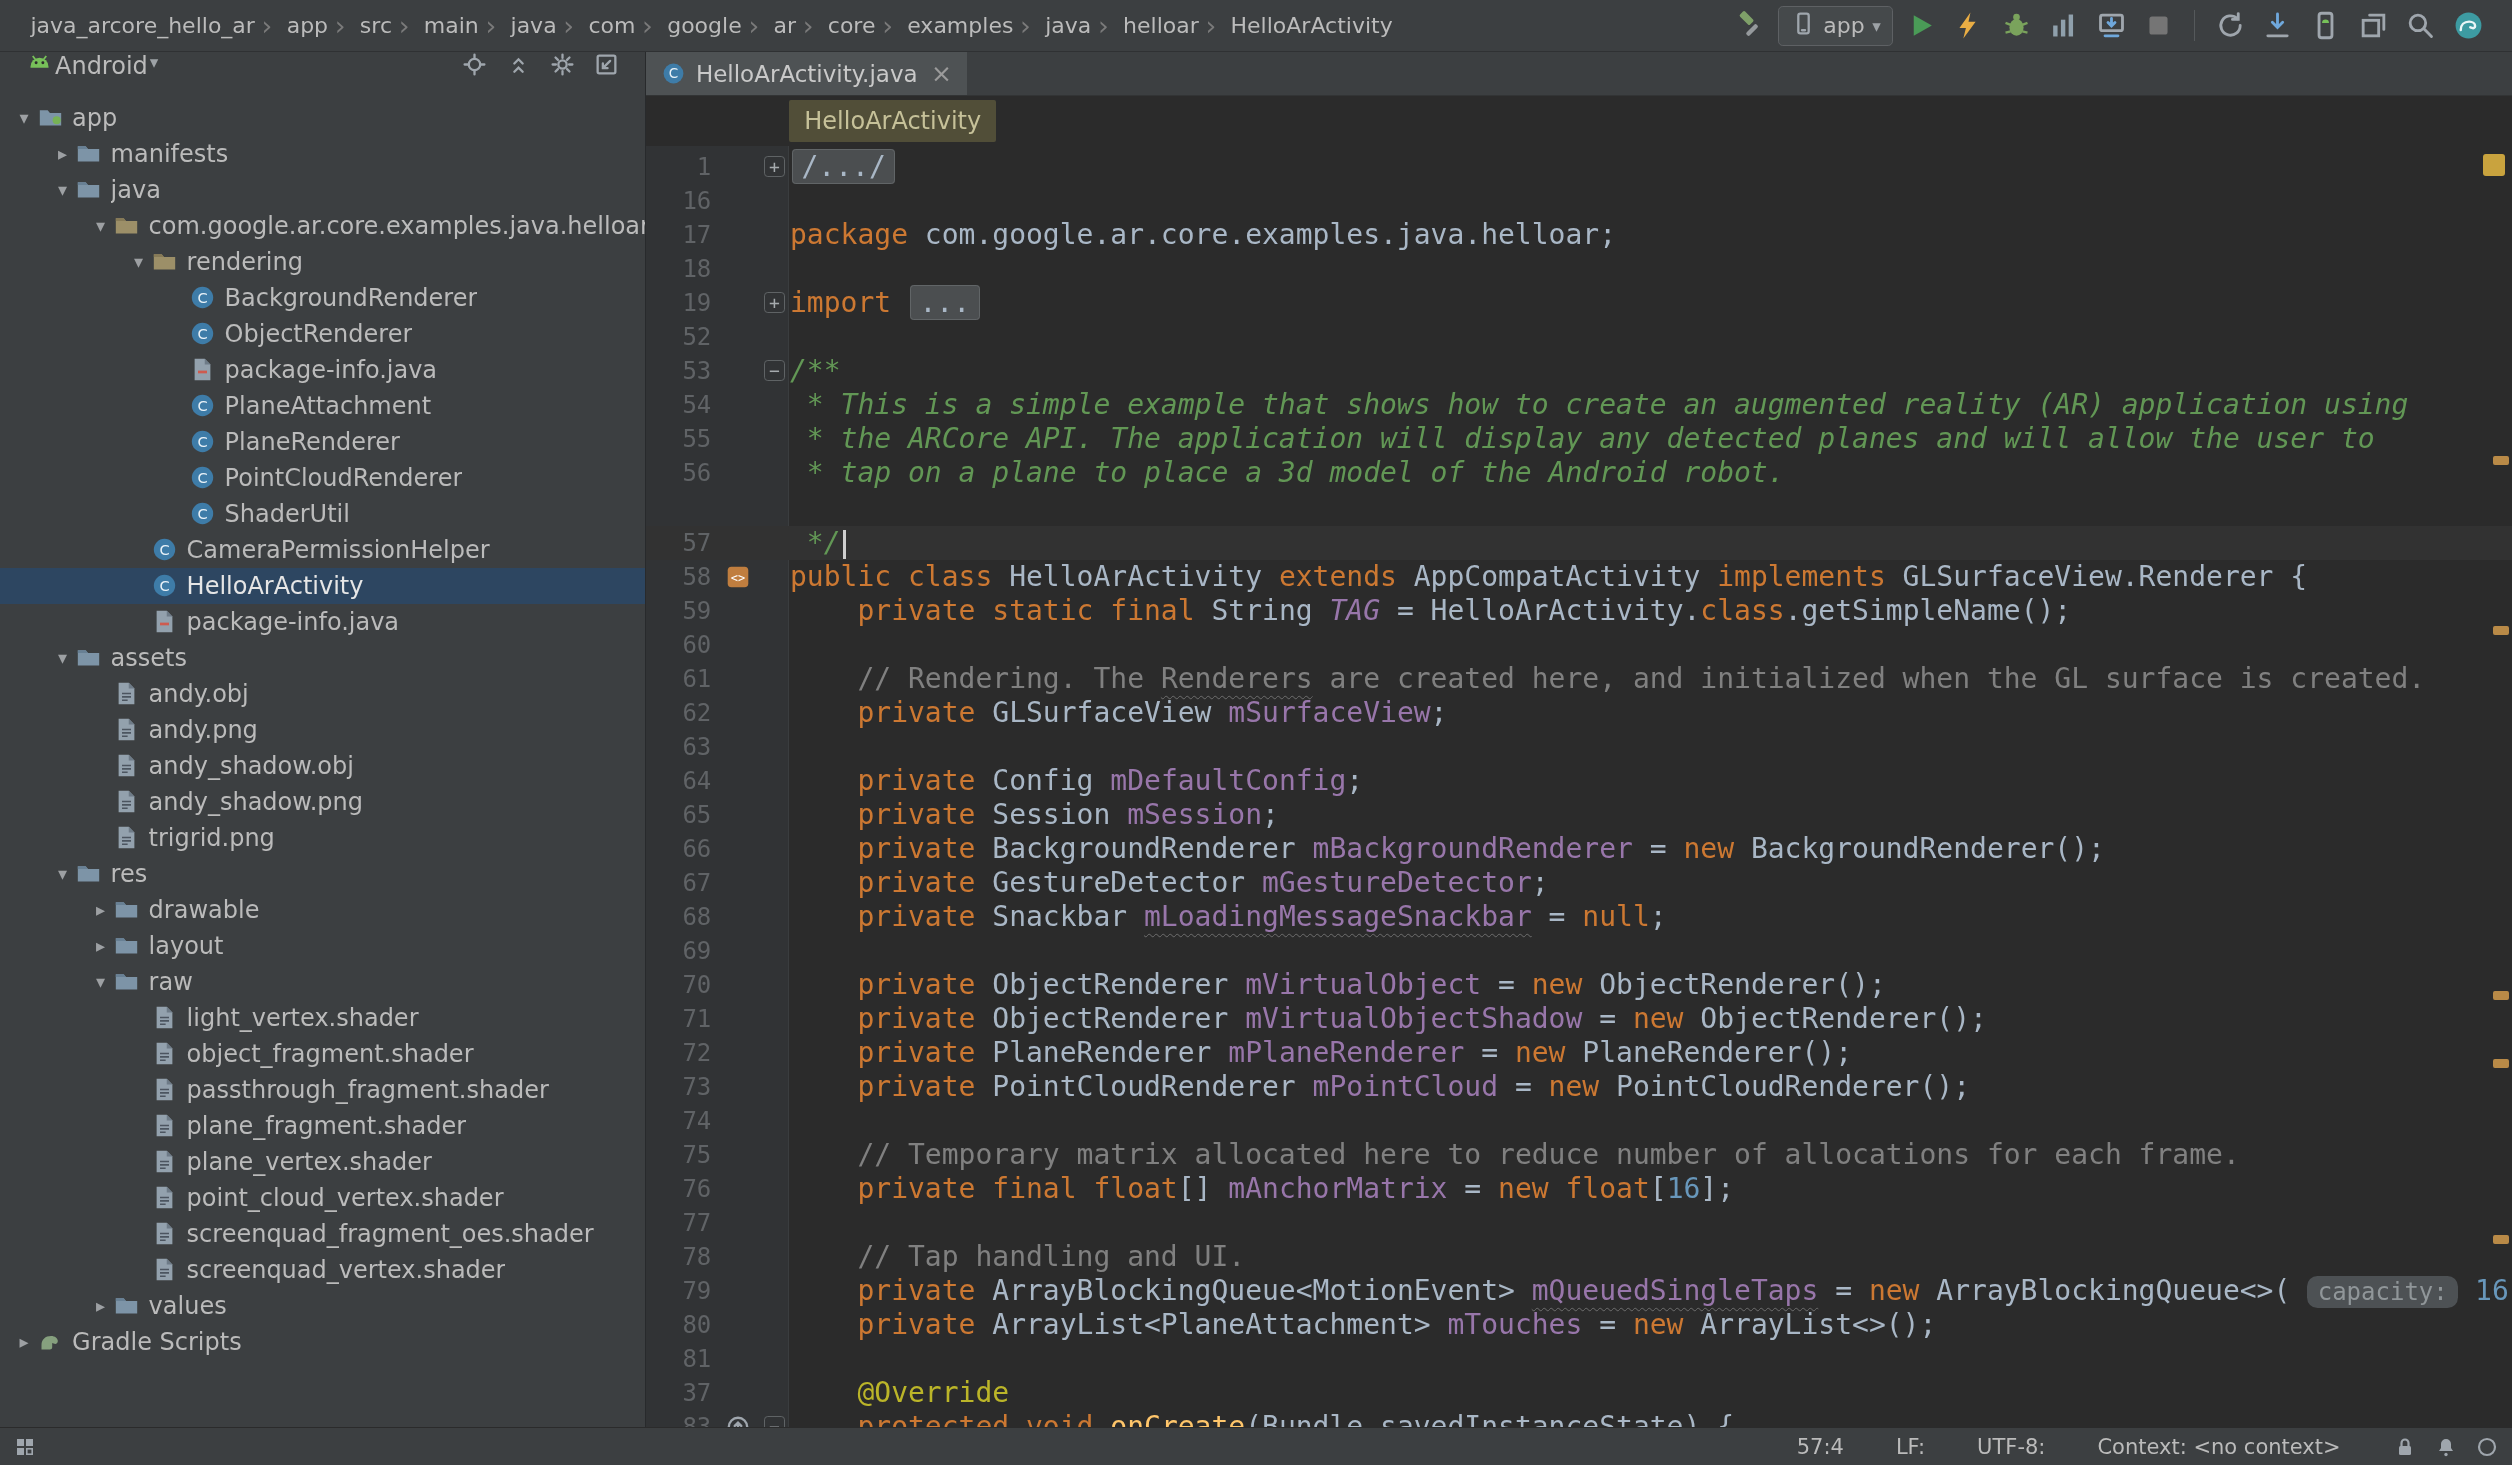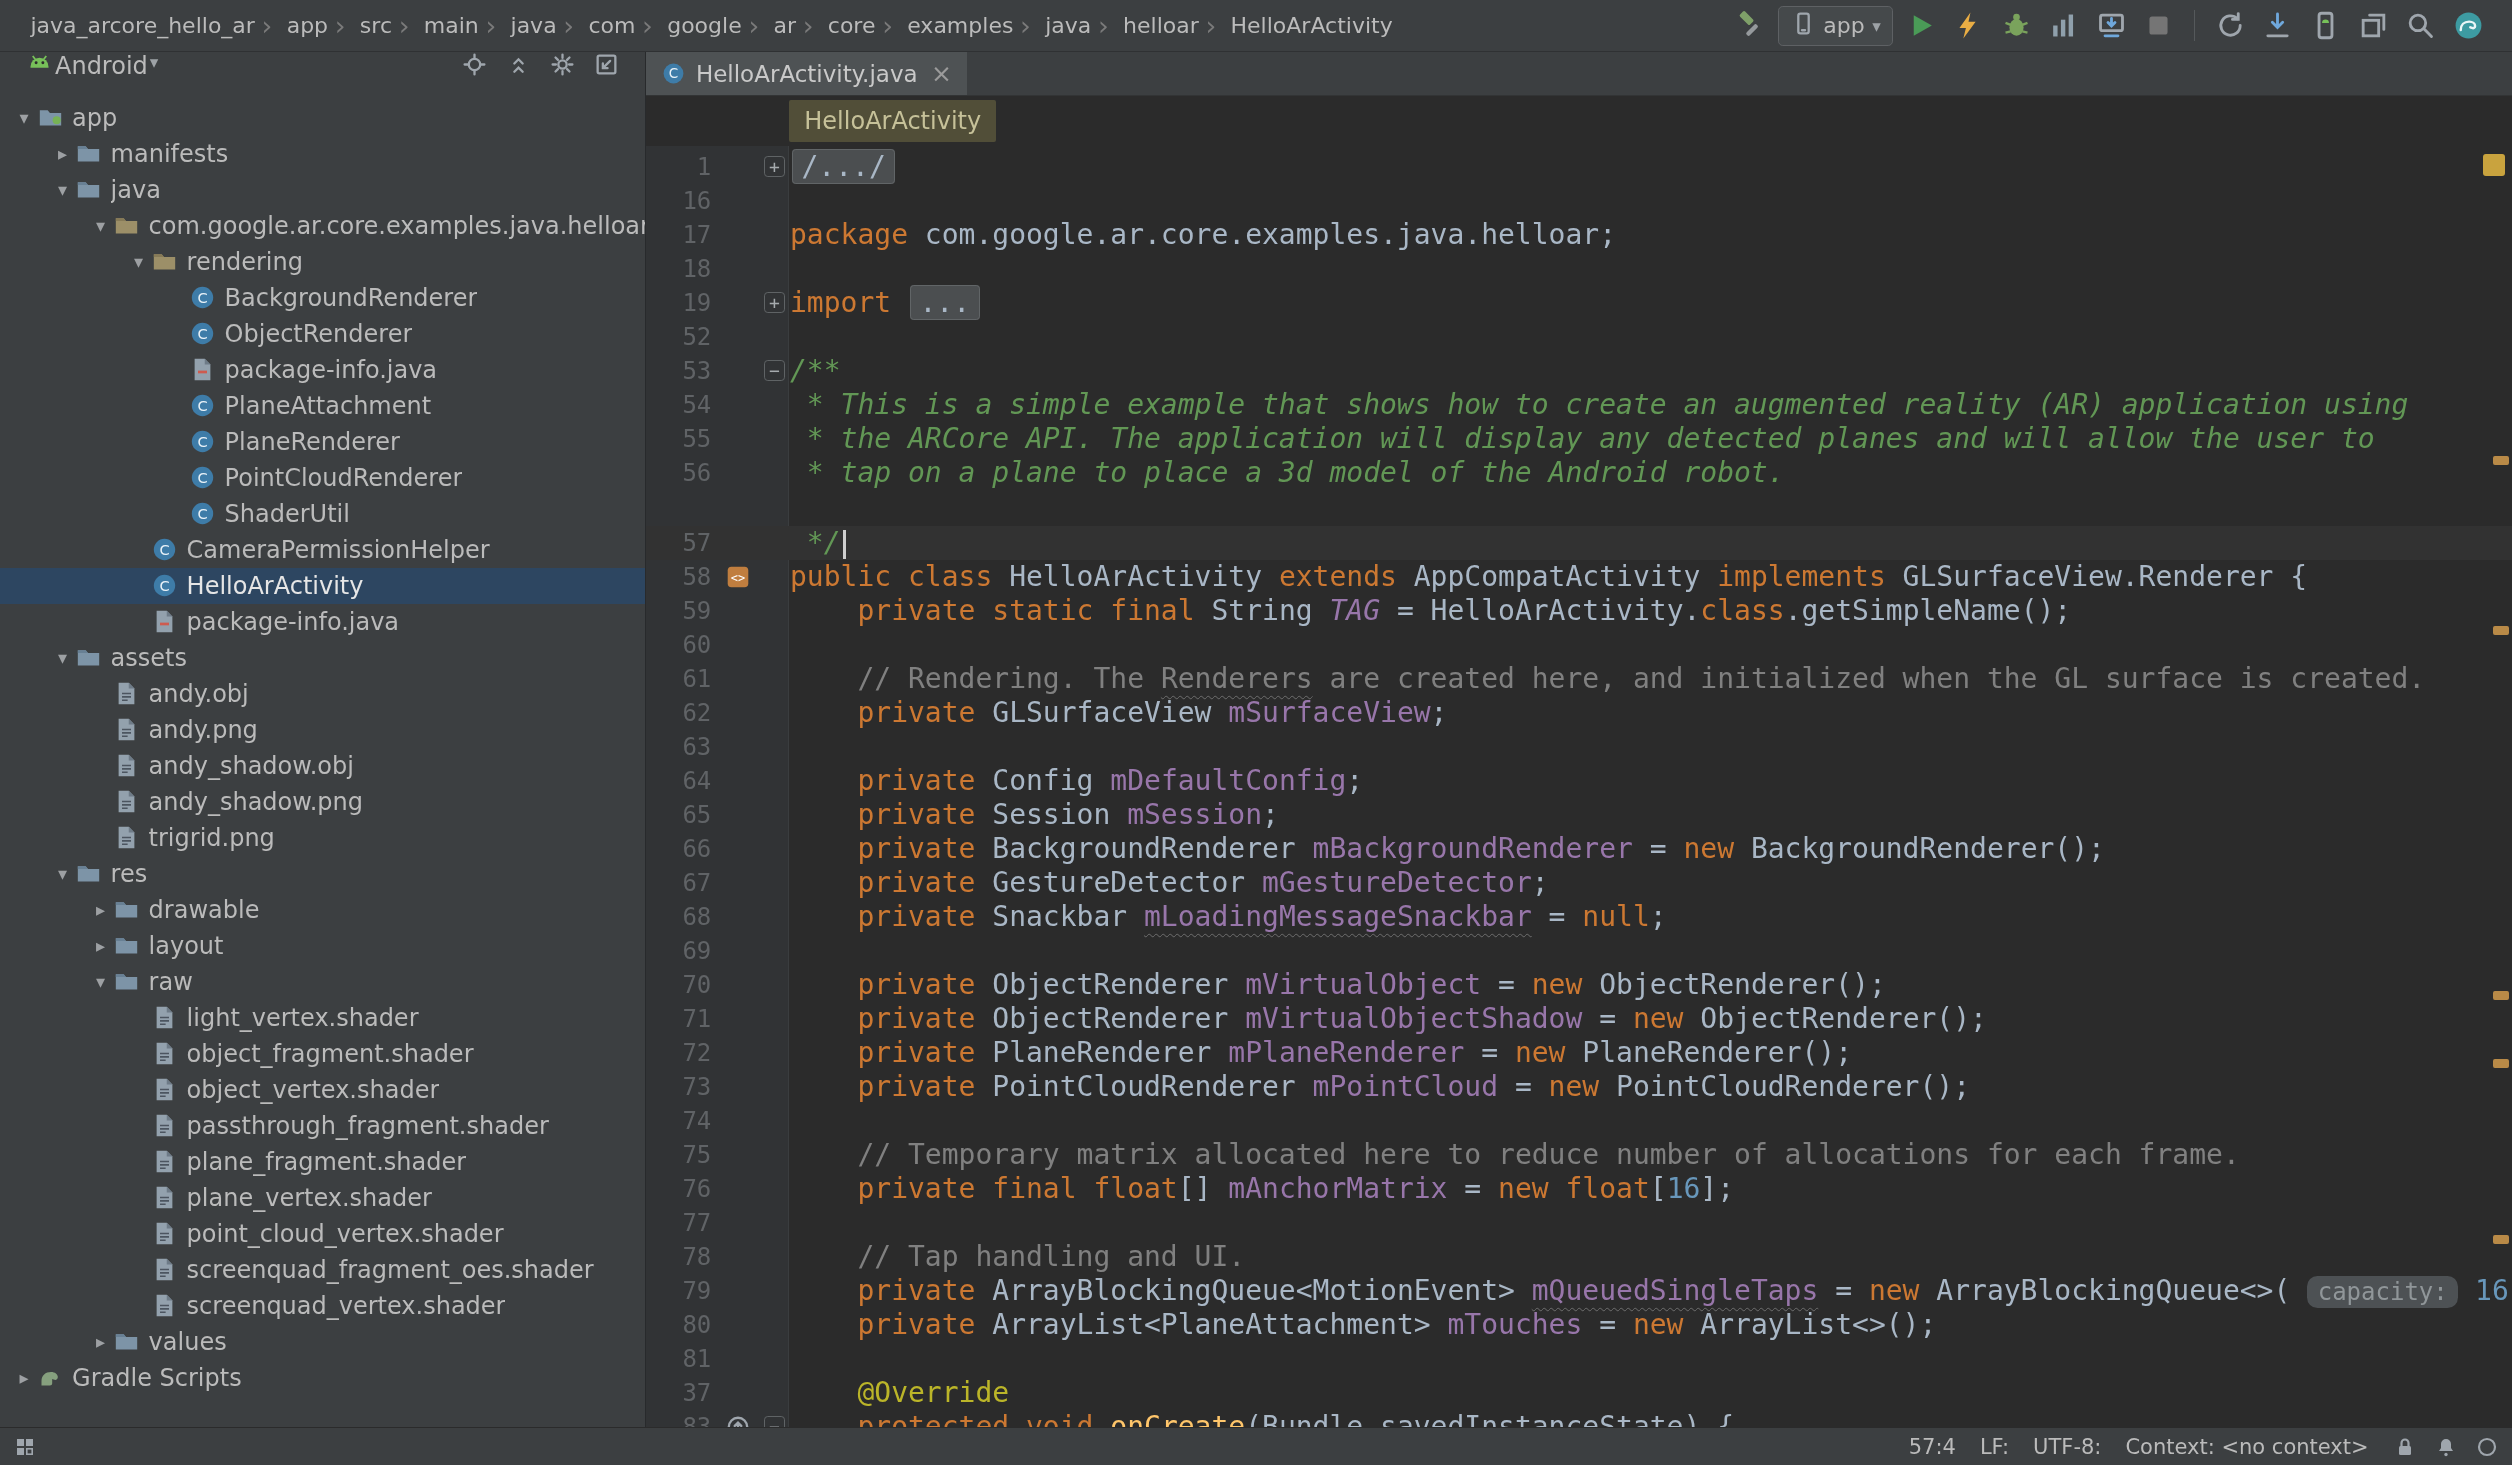--- a/index.html
+++ b/index.html
@@ -80,21 +80,21 @@
     text-decoration-thickness:1.4px; text-underline-offset:6.7px; }
   .caret { display:inline-block; width:2.4px; height:29px; background:#CFCFCF; vertical-align:middle; margin-left:2.9px; }
 
   .inspect-sq { position:absolute; top:7.6px; right:6.7px; width:22px; height:22px; background:#C9A33E; border-radius:2.9px; }
   .smark { position:absolute; right:2.9px; width:16px; height:8.6px; background:#B98A47; border-radius:1.9px; }
 
   
   .status-bar { height:38px; background:#3C3F41; border-top:1px solid #2B2B2B; display:flex;
     align-items:center; padding:0 13.4px; color:#BBBBBB; font-size:21px; flex-shrink:0; }
   .status-bar .icon svg { width:24px; height:24px; display:block; }
-  .sb-right { margin-left:auto; display:flex; align-items:center; gap:24px; }
+  .sb-right { margin-left:auto; display:flex; align-items:center; gap:52px; }
   .sb-icons { display:flex; align-items:center; gap:17px; }
 </style>
 </head>
 <body>
 
 <div class="ide">
 
   <header class="nav-bar">
     <div class="crumbs" id="crumbs">
         <span class="crumb">
@@ -601,31 +601,20 @@
           <div class="tree-row" style="padding-left: 126px;">
             <span class="arrow"></span>
             <span class="icon">
               <svg viewBox="0 0 24 24">
                 <path d="M5 2.5h9l5 5v14H5z" fill="#93A1AD"></path>
                 <path d="M14 2.5l5 5h-5z" fill="#6E7B87"></path>
                 <path d="M8 12h8M8 15h8M8 18h5" stroke="#4C5560" stroke-width="1.5"></path>
               </svg>
             </span>
             <span class="tree-label">object_fragment.shader</span>
-          </div>
-          <div class="tree-row" style="padding-left: 126px;">
-            <span class="arrow"></span>
-            <span class="icon">
-              <svg viewBox="0 0 24 24">
-                <path d="M5 2.5h9l5 5v14H5z" fill="#93A1AD"></path>
-                <path d="M14 2.5l5 5h-5z" fill="#6E7B87"></path>
-                <path d="M8 12h8M8 15h8M8 18h5" stroke="#4C5560" stroke-width="1.5"></path>
-              </svg>
-            </span>
-            <span class="tree-label">object_vertex.shader</span>
           </div>
           <div class="tree-row" style="padding-left: 126px;">
             <span class="arrow"></span>
             <span class="icon">
               <svg viewBox="0 0 24 24">
                 <path d="M5 2.5h9l5 5v14H5z" fill="#93A1AD"></path>
                 <path d="M14 2.5l5 5h-5z" fill="#6E7B87"></path>
                 <path d="M8 12h8M8 15h8M8 18h5" stroke="#4C5560" stroke-width="1.5"></path>
               </svg>
             </span>

